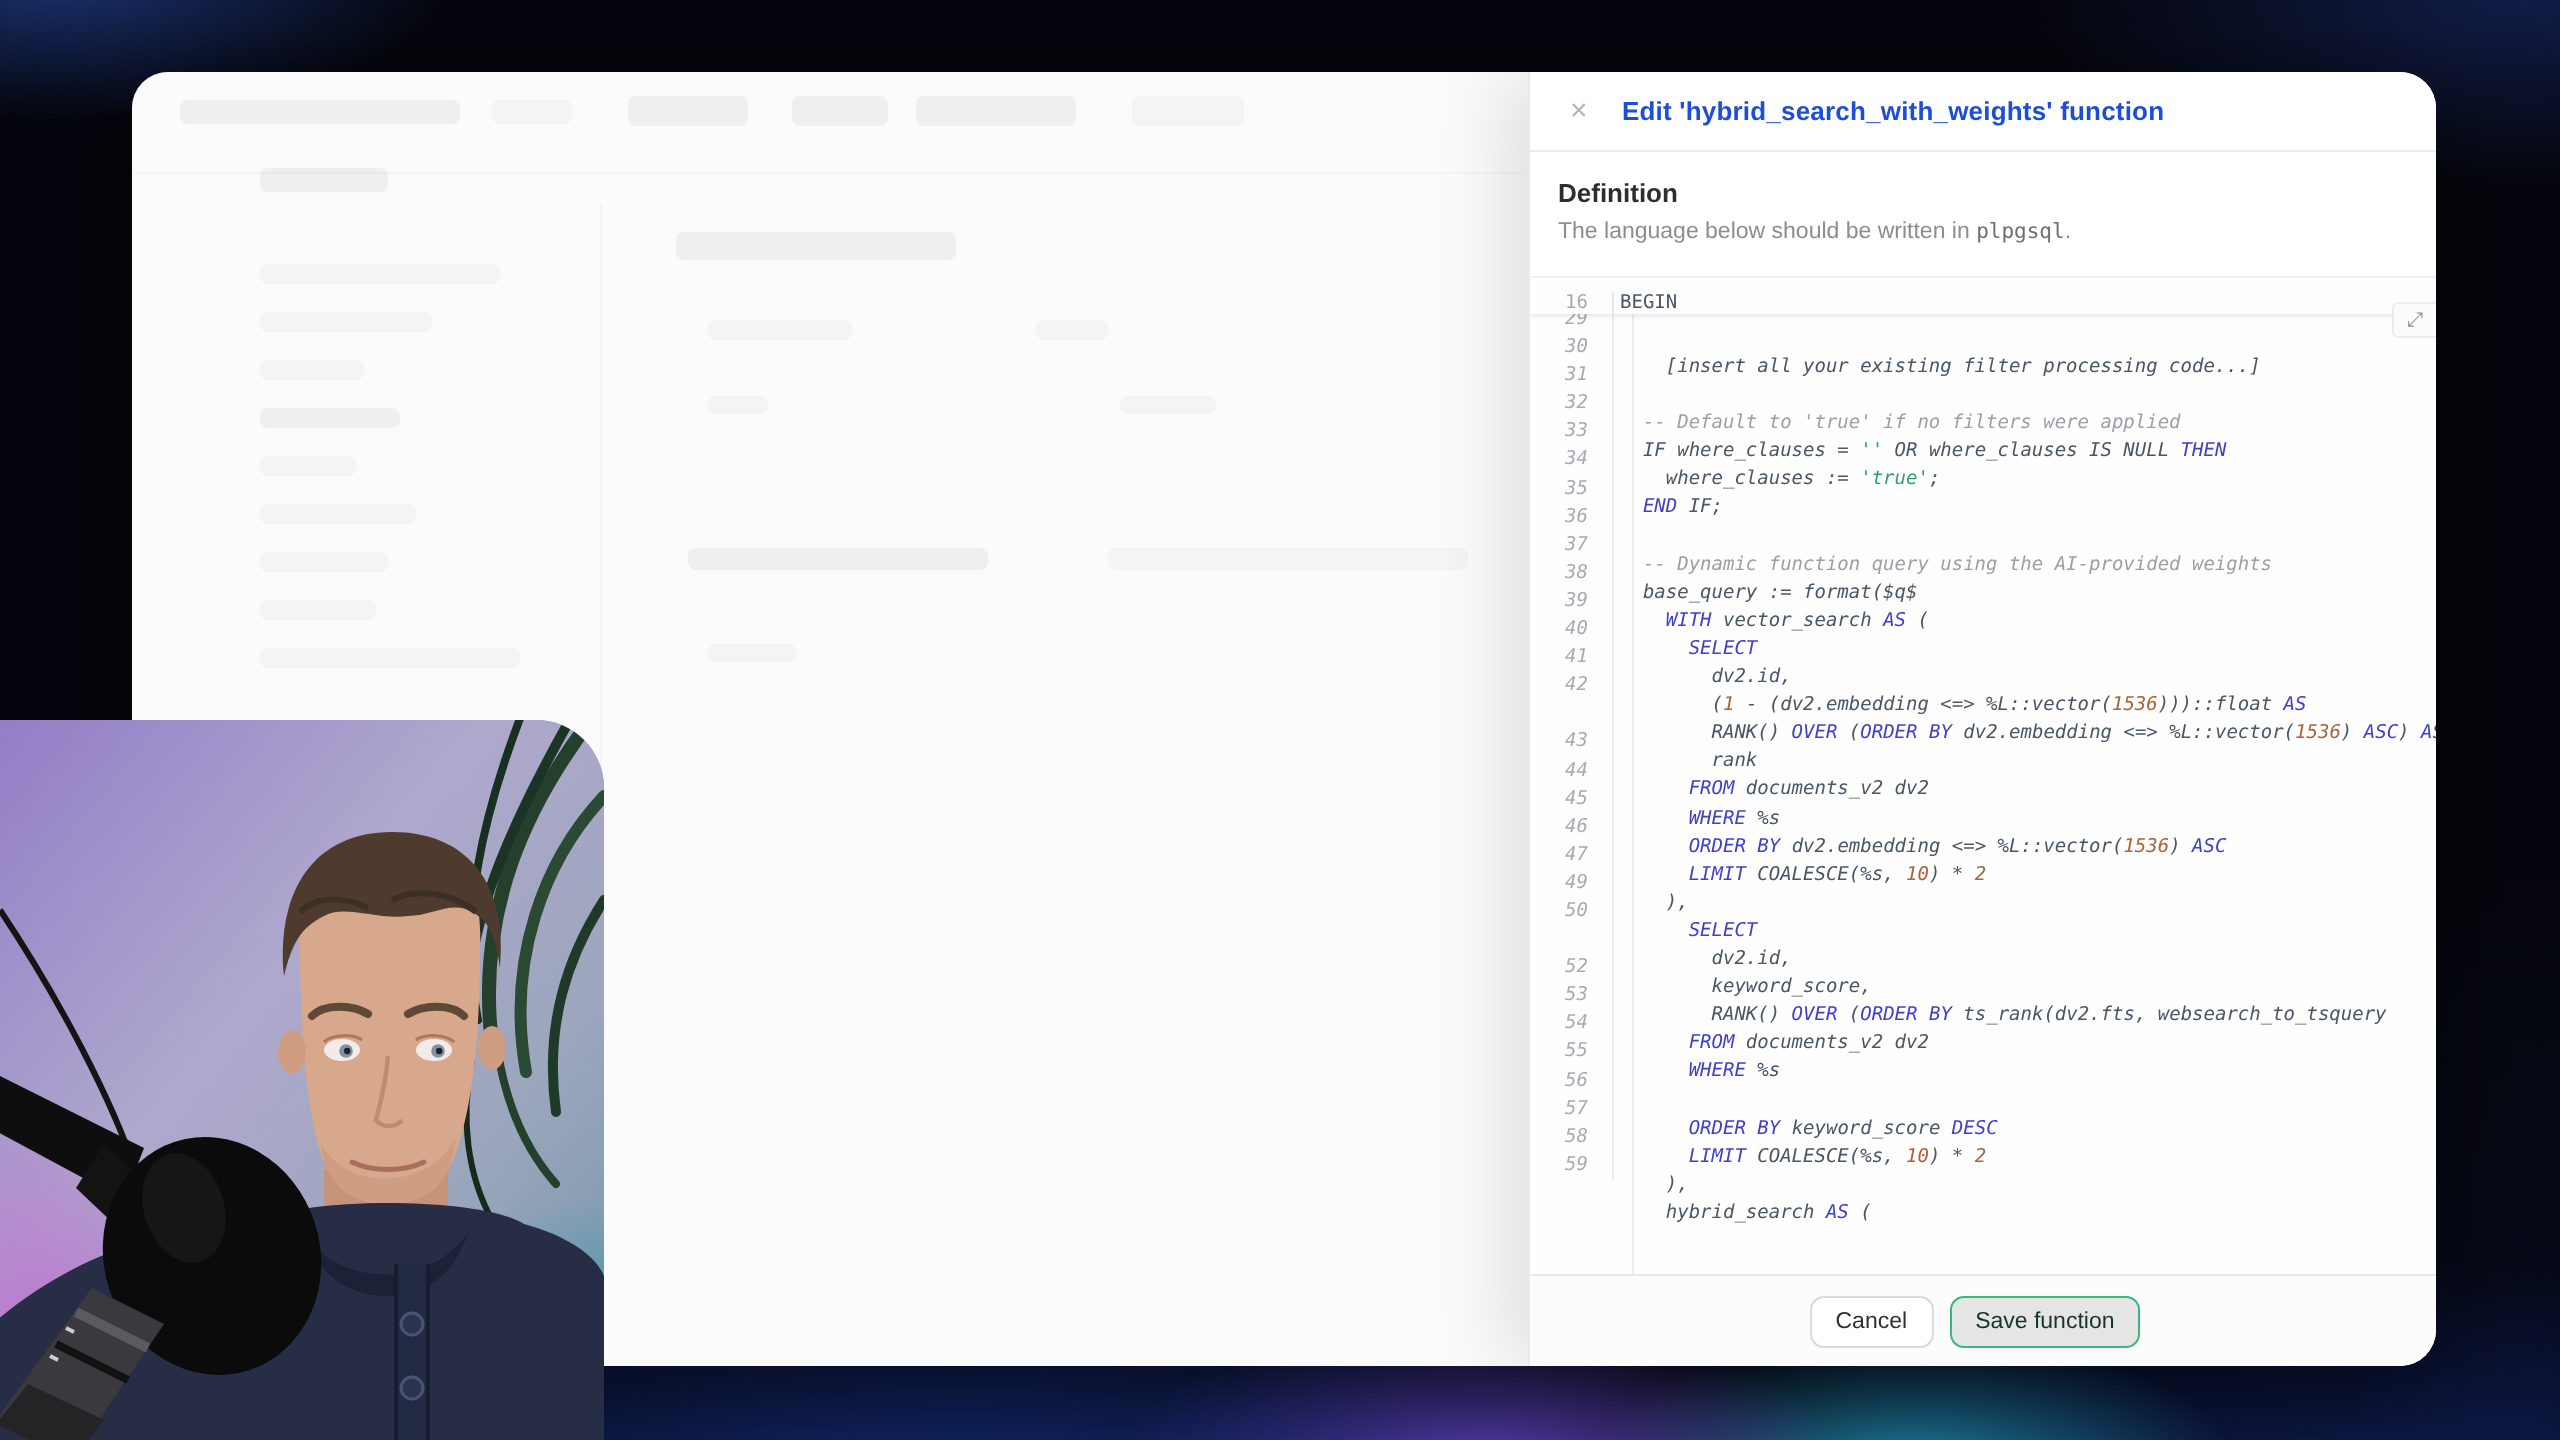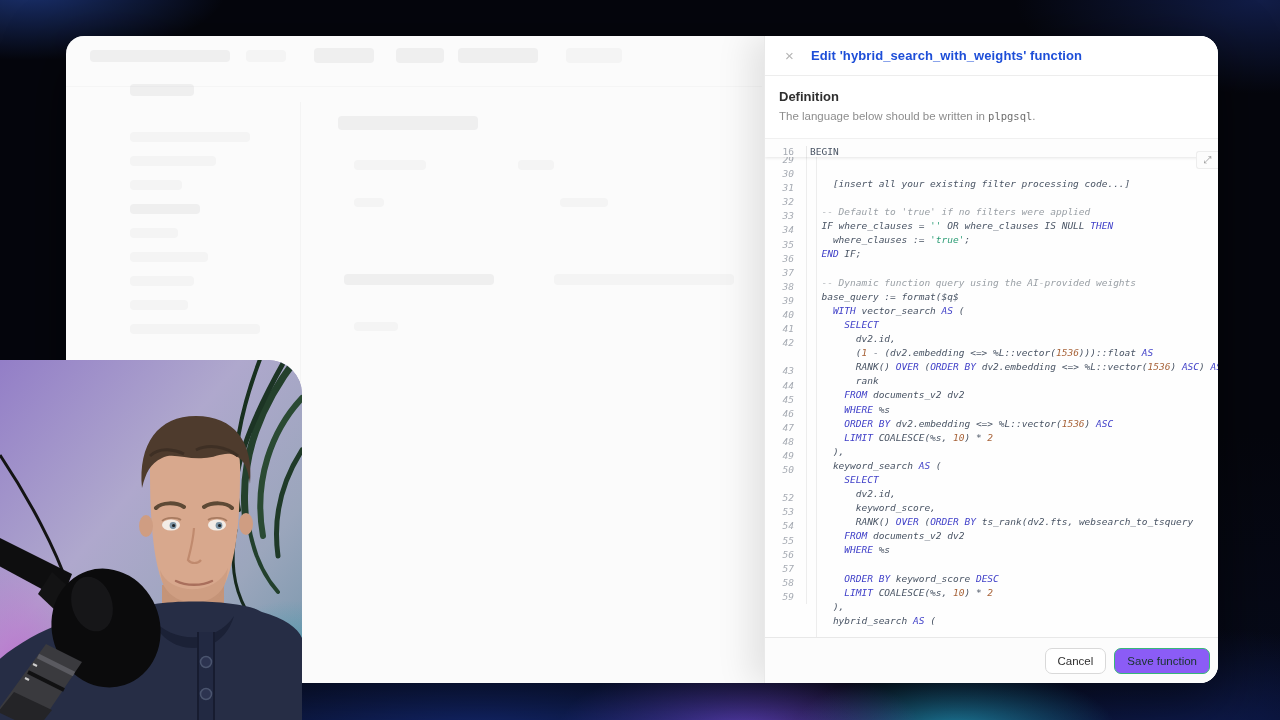--- a/index.html
+++ b/index.html
@@ -67,26 +67,26 @@
   .sticky-row { position:absolute; left:0; right:0; top:0; height:18px; z-index:3;
     background:#fdfdfd; box-shadow:0 1px 3px rgba(0,0,0,.10); display:flex; align-items:flex-end; }
   .sticky-row .ln { border-right:1px solid #e8e8e8; }
   .sticky-row .cd { color:#3a3a3a; }
   .expand-tab { position:absolute; right:0; top:12px; width:22px; height:18px; z-index:4;
     background:#fcfcfc; border:1px solid #ededed; border-right:none; border-radius:3px 0 0 3px;
     display:flex; align-items:center; justify-content:center; color:#8c8c8c; font-size:10px; cursor:pointer; }
 
   
   .modal-footer { flex:0 0 46px; border-top:1px solid #e8e8e8; background:#fcfcfc;
-    display:flex; align-items:center; justify-content:flex-end; gap:8px; padding:0 8px 0 0;
+    display:flex; align-items:center; justify-content:center; gap:8px; padding:0 8px 0 0;
     border-radius:0 0 18px 0; }
   .btn { height:26px; border-radius:7px; font-size:11.5px; display:flex; align-items:center;
     padding:0 12px; cursor:pointer; font-family:"Liberation Sans", sans-serif; }
   .btn-cancel { background:#ffffff; border:1px solid #d9d9d9; color:#303030; }
-  .btn-save { background:#8b5cf6; border:1px solid #37b87a; color:#17342a; font-weight:400; }
+  .btn-save { background:#e5e5e5; border:1px solid #37b87a; color:#17342a; font-weight:400; }
 
   
   .webcam { position:absolute; left:0; top:360px; width:302px; height:360px; z-index:3;
     border-radius:0 34px 0 0; overflow:hidden; background:#9a90bf; }
   .webcam svg { display:block; }
 </style>
 </head>
 <body>
 
 <div class="wallpaper"></div>
@@ -152,21 +152,20 @@
           <div class="crow"><span class="ln">39</span><span class="cd"><span class="kw">      SELECT</span></span></div>
           <div class="crow"><span class="ln">40</span><span class="cd"><span class="df">        dv2.id,</span></span></div>
           <div class="crow"><span class="ln">41</span><span class="cd"><span class="df">        (</span><span class="num">1</span><span class="df"> - (dv2.embedding &lt;=&gt; %L::vector(</span><span class="num">1536</span><span class="df">)))::float </span><span class="kw">AS</span></span></div>
           <div class="crow"><span class="ln">42</span><span class="cd"><span class="df">        RANK() </span><span class="kw">OVER</span><span class="df"> (</span><span class="kw">ORDER</span><span class="df"> </span><span class="kw">BY</span><span class="df"> dv2.embedding &lt;=&gt; %L::vector(</span><span class="num">1536</span><span class="df">) </span><span class="kw">ASC</span><span class="df">) </span><span class="kw">AS</span></span></div>
           <div class="crow"><span class="ln"></span><span class="cd"><span class="df">        rank</span></span></div>
           <div class="crow"><span class="ln">43</span><span class="cd"><span class="kw">      FROM</span><span class="df"> documents_v2 dv2</span></span></div>
           <div class="crow"><span class="ln">44</span><span class="cd"><span class="kw">      WHERE</span><span class="df"> %s</span></span></div>
           <div class="crow"><span class="ln">45</span><span class="cd"><span class="kw">      ORDER</span><span class="df"> </span><span class="kw">BY</span><span class="df"> dv2.embedding &lt;=&gt; %L::vector(</span><span class="num">1536</span><span class="df">) </span><span class="kw">ASC</span></span></div>
           <div class="crow"><span class="ln">46</span><span class="cd"><span class="kw">      LIMIT</span><span class="df"> COALESCE(%s, </span><span class="num">10</span><span class="df">) * </span><span class="num">2</span></span></div>
           <div class="crow"><span class="ln">47</span><span class="cd"><span class="df">    ),</span></span></div>
-          <div class="crow"><span class="ln">48</span><span class="cd"><span class="df">    keyword_search </span><span class="kw">AS</span><span class="df"> (</span></span></div>
           <div class="crow"><span class="ln">49</span><span class="cd"><span class="kw">      SELECT</span></span></div>
           <div class="crow"><span class="ln">50</span><span class="cd"><span class="df">        dv2.id,</span></span></div>
           <div class="crow"><span class="ln"></span><span class="cd"><span class="df">        keyword_score,</span></span></div>
           <div class="crow"><span class="ln">52</span><span class="cd"><span class="df">        RANK() </span><span class="kw">OVER</span><span class="df"> (</span><span class="kw">ORDER</span><span class="df"> </span><span class="kw">BY</span><span class="df"> ts_rank(dv2.fts, websearch_to_tsquery</span></span></div>
           <div class="crow"><span class="ln">53</span><span class="cd"><span class="kw">      FROM</span><span class="df"> documents_v2 dv2</span></span></div>
           <div class="crow"><span class="ln">54</span><span class="cd"><span class="kw">      WHERE</span><span class="df"> %s</span></span></div>
           <div class="crow"><span class="ln">55</span></div>
           <div class="crow"><span class="ln">56</span><span class="cd"><span class="kw">      ORDER</span><span class="df"> </span><span class="kw">BY</span><span class="df"> keyword_score </span><span class="kw">DESC</span></span></div>
           <div class="crow"><span class="ln">57</span><span class="cd"><span class="kw">      LIMIT</span><span class="df"> COALESCE(%s, </span><span class="num">10</span><span class="df">) * </span><span class="num">2</span></span></div>
           <div class="crow"><span class="ln">58</span><span class="cd"><span class="df">    ),</span></span></div>

